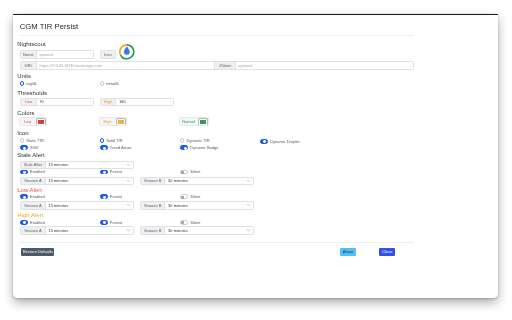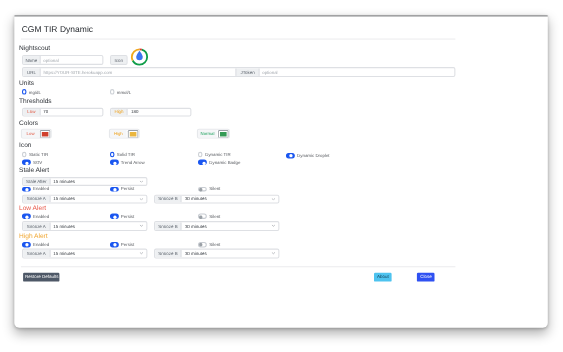--- a/index.html
+++ b/index.html
@@ -61,21 +61,21 @@
   .b-close{background:#2f51f2;}
 
   .tiricon{position:absolute;left:105.9px;top:28.2px;width:15.6px;height:15.6px;overflow:visible;}
 </style>
 </head>
 <body>
 
 <div class="root">
 <div class="dialog">
 
-  <div class="title">CGM TIR Dynamic</div>
+  <div class="title">CGM TIR Persist</div>
   <div class="hrule"></div>
 
   <div class="sect" style="left:3.9px;top:25.5px">Nightscout</div>
 
   <div class="ig" style="left:6.8px;top:34.9px;width:74.2px">
     <div class="pre" style="width:15.6px">Name</div>
     <div class="fld">optional</div>
   </div>
   <div class="ig" style="left:86.5px;top:34.9px;width:16.3px;background:#eef0f2">
     <div class="pre" style="width:100%;border-right:0">Icon</div>

